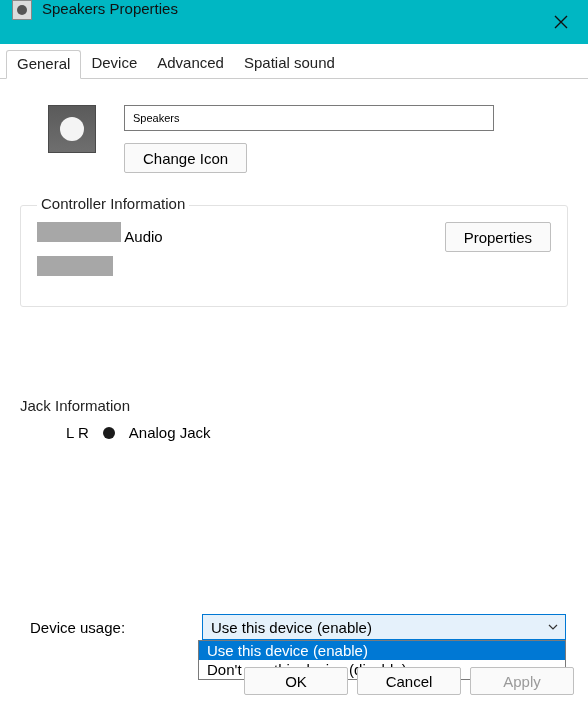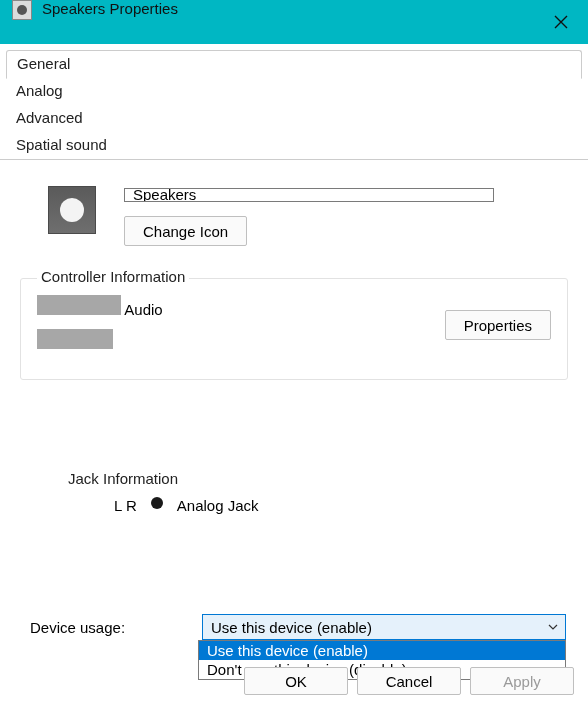--- a/index.html
+++ b/index.html
@@ -6,43 +6,43 @@
   html, body { margin:0; padding:0; }
   body { width:588px; height:703px; background:#fff; overflow:hidden; position:relative; }
 
   .titlebar { height:44px; background:#00b7c3; display:flex; padding:0 4px 0 12px; }
   .tb-icon { width:20px; height:20px; background:#dcdcdc; border:1px solid #888; position:relative; margin-right:10px; }
   .tb-icon::after { content:""; position:absolute; left:4px; top:4px; width:10px; height:10px; background:#555; border-radius:50%; }
   .tb-title { font-size:15px; color:#111; flex:1; }
   .tb-close { width:46px; height:44px; display:flex; align-items:center; justify-content:center; cursor:pointer; }
   .tb-close svg { width:14px; height:14px; }
 
-  .tabrow { display:flex; border-bottom:1px solid #ccc; padding:6px 6px 0 6px; gap:0; font-size:15px;flex-direction:column; }
+  .tabrow { display:flex; border-bottom:1px solid #ccc; padding:6px 6px 0 6px; gap:0; font-size:15px; }
   .tab { padding:4px 10px 6px 10px; cursor:pointer; color:#222; }
   .tab.active { border:1px solid #ccc; border-bottom:1px solid #fff; border-radius:3px 3px 0 0; margin-bottom:-1px; background:#fff; }
 
   .panel { padding:16px 20px 0 20px; }
 
   .row-icon { display:flex; gap:28px; align-items:flex-start; padding:10px 0 0 28px; }
   .spk-icon { width:48px; height:48px; background:linear-gradient(#5a5a5a,#6f6f6f); position:relative; box-shadow:inset 0 0 0 1px #4a4a4a; }
   .spk-icon::after { content:""; position:absolute; left:12px; top:12px; width:24px; height:24px; border-radius:50%; background:#f4f4f4; }
   .icon-col2 { flex:1; }
-  .name-input { width:370px; height:14px; padding:2px 8px; font-size:15px; border:1px solid #7a7a7a; }
+  .name-input { width:370px; height:26px; padding:2px 8px; font-size:11px; border:1px solid #7a7a7a; }
   .btn { height:30px; padding:0 18px; font-size:15px; background:#fafafa; border:1px solid #bfbfbf; border-radius:2px; cursor:pointer; }
   .change-icon-btn { margin-top:12px; }
 
   .group { border:1px solid #e2e2e2; border-radius:3px; margin-top:32px; padding:16px 16px 24px 16px; position:relative; }
   .group-label { position:absolute; top:-11px; left:16px; background:#fff; padding:0 4px; font-size:15px; color:#222; }
   .redact { background:#a7a7a7; height:20px; display:inline-block; }
-  .ctrl-row { display:flex; align-items:center; gap:14px; }
+  .ctrl-row { display:flex; align-items:flex-start; gap:14px; }
   .ctrl-text { font-size:15px; line-height:22px; }
   .ctrl-props { margin-left:auto; }
 
   .jack-group { margin-top:90px; }
-  .jack-row { display:flex; align-items:flex-start; gap:14px; font-size:15px; padding:6px 0 0 46px; }
+  .jack-row { display:flex; align-items:center; gap:14px; font-size:15px; padding:6px 0 0 46px; }
   .jack-dot { width:12px; height:12px; border-radius:50%; background:#1a1a1a; }
 
   .usage-row { position:absolute; left:30px; right:22px; top:614px; display:flex; align-items:center; gap:12px; font-size:15px; }
   .usage-label { width:160px; }
   .combo { flex:1; height:26px; border:1px solid #0078d4; background:#e5f1fb; padding:0 24px 0 8px; font-size:15px; display:flex; align-items:center; position:relative; cursor:pointer; }
   .combo .chev { position:absolute; right:6px; top:6px; }
   .dropdown { position:absolute; left:198px; right:22px; top:640px; background:#fff; border:1px solid #7a7a7a; font-size:15px; }
   .dd-item { padding:1px 8px; cursor:pointer; }
   .dd-item.sel { background:#0078d4; color:#fff; }
 
@@ -58,21 +58,21 @@
   <div class="tb-title">Speakers Properties</div>
   <div class="tb-close">
     <svg viewBox="0 0 14 14">
         <path d="M1 1 L13 13 M13 1 L1 13" stroke="#111" stroke-width="1.4" fill="none"></path>
       </svg>
   </div>
 </div>
 
 <div class="tabrow">
   <div class="tab active">General</div>
-  <div class="tab">Analog</div>
+  <div class="tab">Device</div>
   <div class="tab">Advanced</div>
   <div class="tab">Spatial sound</div>
 </div>
 
 <div class="panel">
 
   <div class="row-icon">
     <div class="spk-icon"></div>
     <div class="icon-col2">
       <input class="name-input" type="text" value="Speakers" style="">
@@ -85,21 +85,21 @@
     <div class="ctrl-row">
       <div class="ctrl-text">
         <span class="redact" style="width:84px"></span>
         <span>Audio</span><br>
         <span class="redact" style="width:76px;margin-top:8px"></span>
       </div>
       <button class="btn ctrl-props">Properties</button>
     </div>
   </div>
 
-  <div class="group jack-group" style="border:none;padding:0 0 0 0;margin-left:48px;">
+  <div class="group jack-group" style="border:none;padding:0 0 0 0;">
     <div class="group-label" style="position:static;background:none;padding:0;margin-bottom:4px">Jack Information</div>
     <div class="jack-row">
       <span>L R</span>
       <span class="jack-dot"></span>
       <span>Analog Jack</span>
     </div>
   </div>
 
 </div>
 

